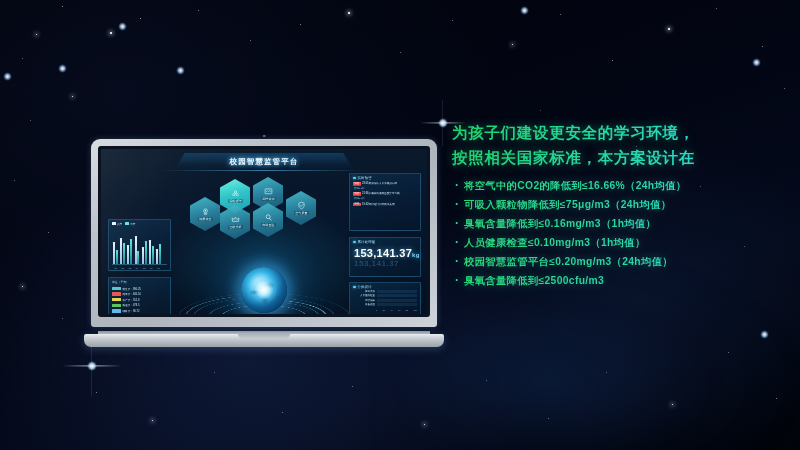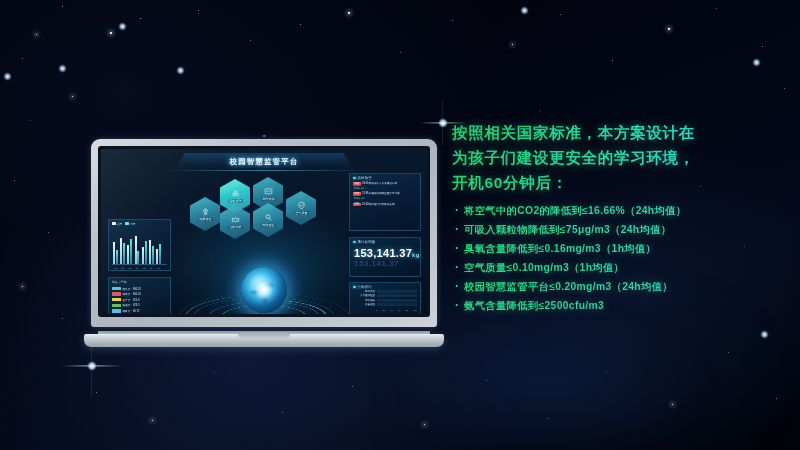--- a/index.html
+++ b/index.html
@@ -541,26 +541,25 @@
           <div class="screen-glare"></div>
         </div>
       </div>
     </div>
     <div class="hinge"></div>
     <div class="base"></div>
   </div>
 
   <div id="copy">
     <div class="headline">
+      <div>为孩子们建设更安全的学习环境，</div>
       <div>按照相关国家标准，本方案设计在</div>
-      <div>为孩子们建设更安全的学习环境，</div>
-      <div>开机60分钟后：</div>
     </div>
     <ul class="bullets">
       <li>将空气中的CO2的降低到≤16.66%（24h均值）</li>
       <li>可吸入颗粒物降低到≤75μg/m3（24h均值）</li>
       <li>臭氧含量降低到≤0.16mg/m3（1h均值）</li>
-      <li>空气质量≤0.10mg/m3（1h均值）</li>
+      <li>人员健康检查≤0.10mg/m3（1h均值）</li>
       <li>校园智慧监管平台≤0.20mg/m3（24h均值）</li>
-      <li>氨气含量降低到≤2500cfu/m3</li>
+      <li>臭氧含量降低到≤2500cfu/m3</li>
     </ul>
   </div>
 </div>
 
 </body></html>

